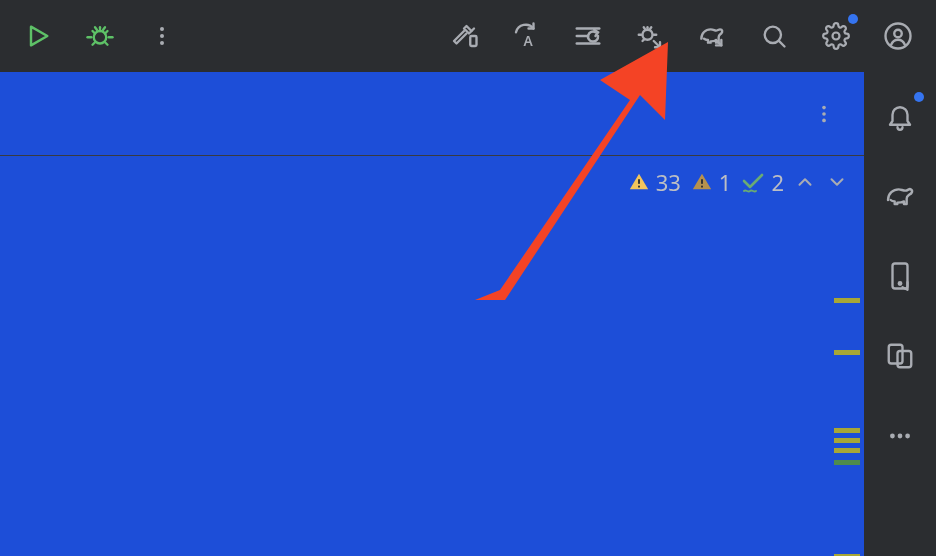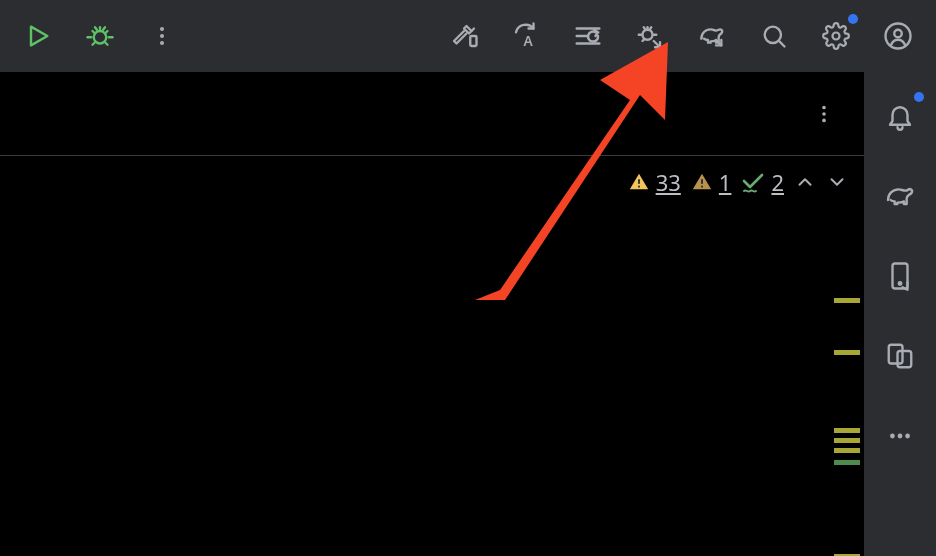--- a/index.html
+++ b/index.html
@@ -49,22 +49,21 @@
       width: 48px; height: 48px;
       display:flex; align-items:center; justify-content:center;
       cursor:pointer; border-radius:6px;
       position: relative;
     }
 
     
     .editor-area {
       flex: 1;
       position: relative;
-      background: #000000;
-      text-decoration: underline;
+      background: #1d4ed8;
     }
 
     
     .editor-head {
       height: 84px;
       display:flex;
       align-items:center;
       justify-content:flex-end;
       padding-right: 22px;
       border-bottom: 1px solid #393b40;

